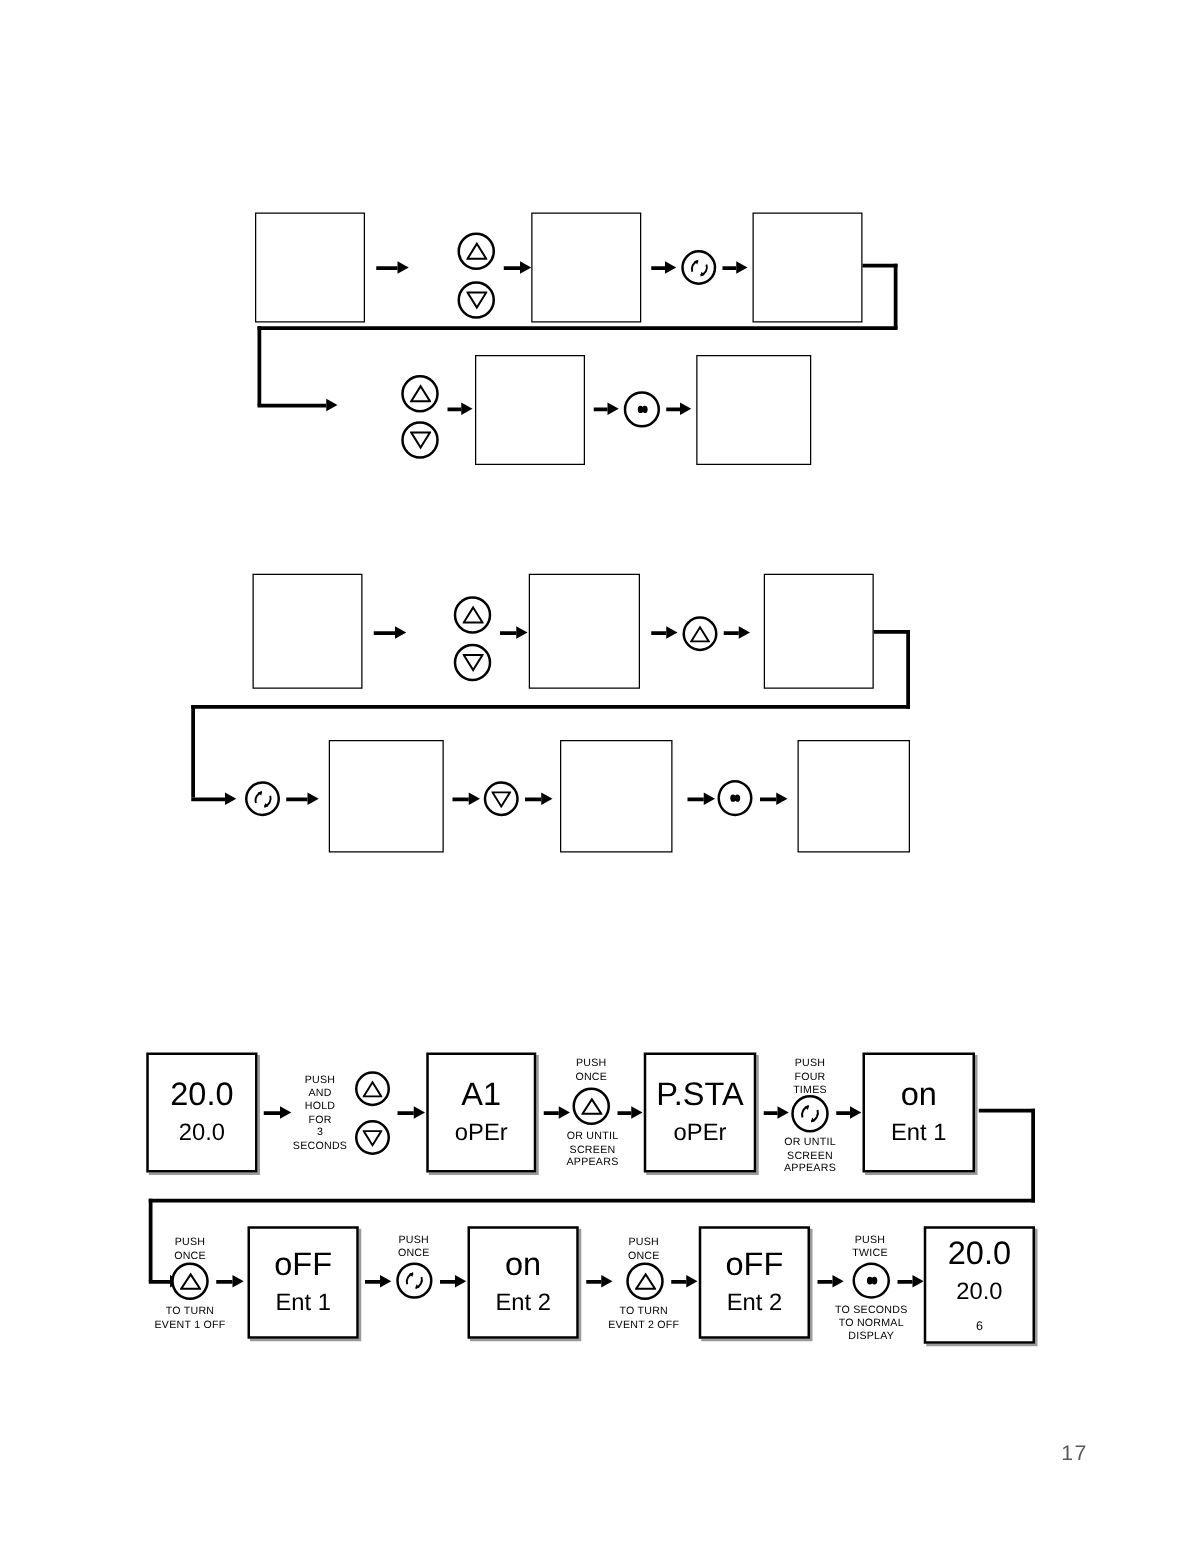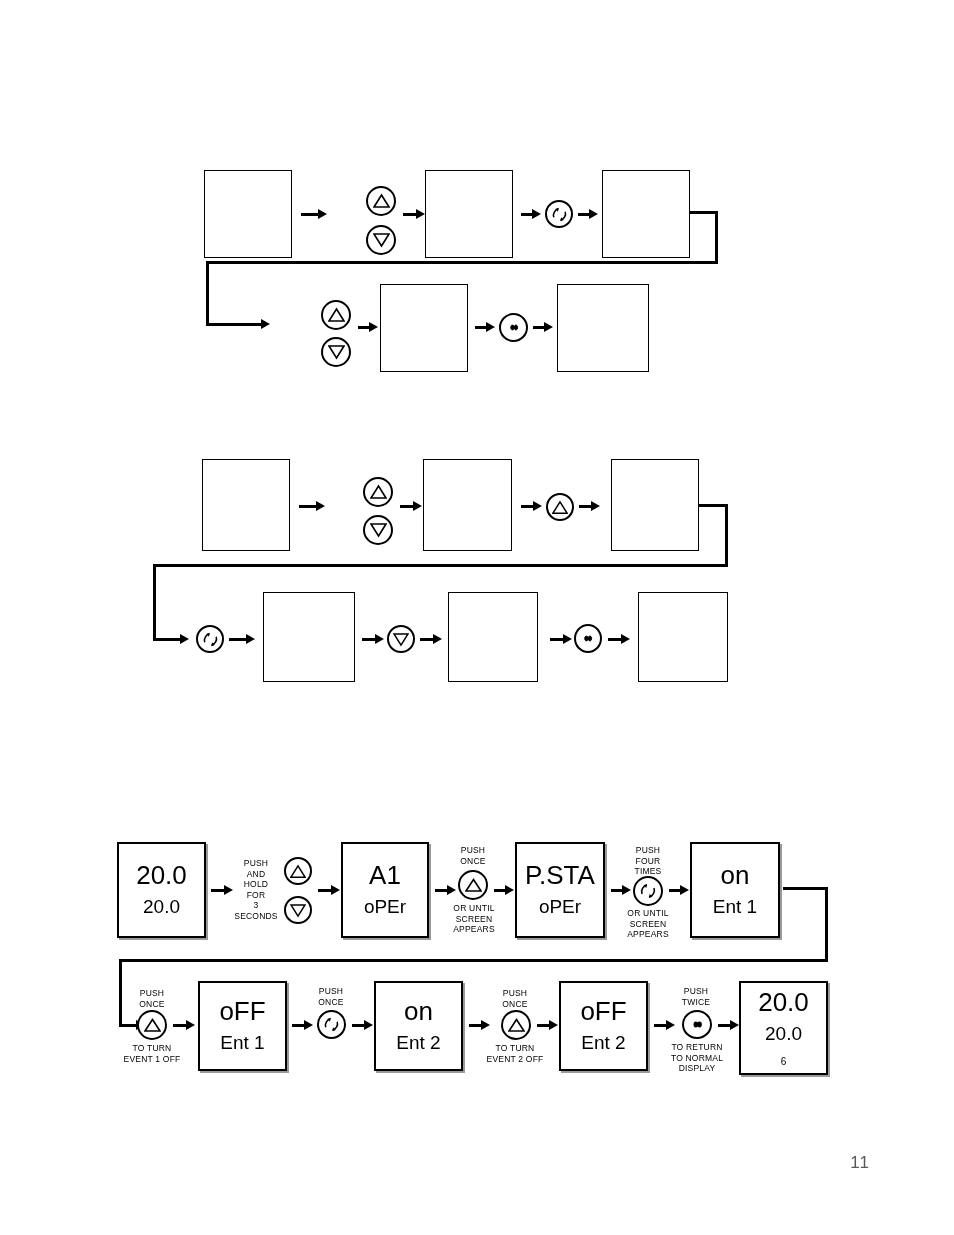--- a/index.html
+++ b/index.html
@@ -524,31 +524,31 @@
         <div class="head"></div>
     </div>
 
     <div class="caption" style="left:670px;top:986px;width:52px;">PUSH
 TWICE</div>
     <div class="keyicon" style="left:682px;top:1010px;width:30px;height:29px;">
       <svg width="21" height="11" viewBox="0 0 22 11">
         <path d="M6,5.5 C6,2 2.2,2 2.2,5.5 C2.2,9 6,9 6,5.5 C6,2 9.8,2 9.8,5.5 C9.8,9 6,9 6,5.5 Z" transform="translate(5.2,0)" fill="#000" stroke="#000" stroke-width="1.1"></path>
       </svg>
     </div>
-    <div class="caption" style="left:660px;top:1042px;width:74px;">TO RETURN
+    <div class="caption" style="left:660px;top:1042px;width:74px;">TO SECONDS
 TO NORMAL
 DISPLAY</div>
 
     <div class="arrow" style="left:718px;top:1020px;width:21px;">
       <div class="shaft"></div>
         <div class="head"></div>
     </div>
 
     <div class="dbox" style="left:739px;top:981px;width:89px;height:94px;">
       <div class="line1 l1-big">20.0</div>
       <div class="line2">20.0</div>
       <div class="line3">6</div>
     </div>
   </div>
 
-  <div class="pagenum">11</div>
+  <div class="pagenum">17</div>
 
 </div>
 
 </body></html>

